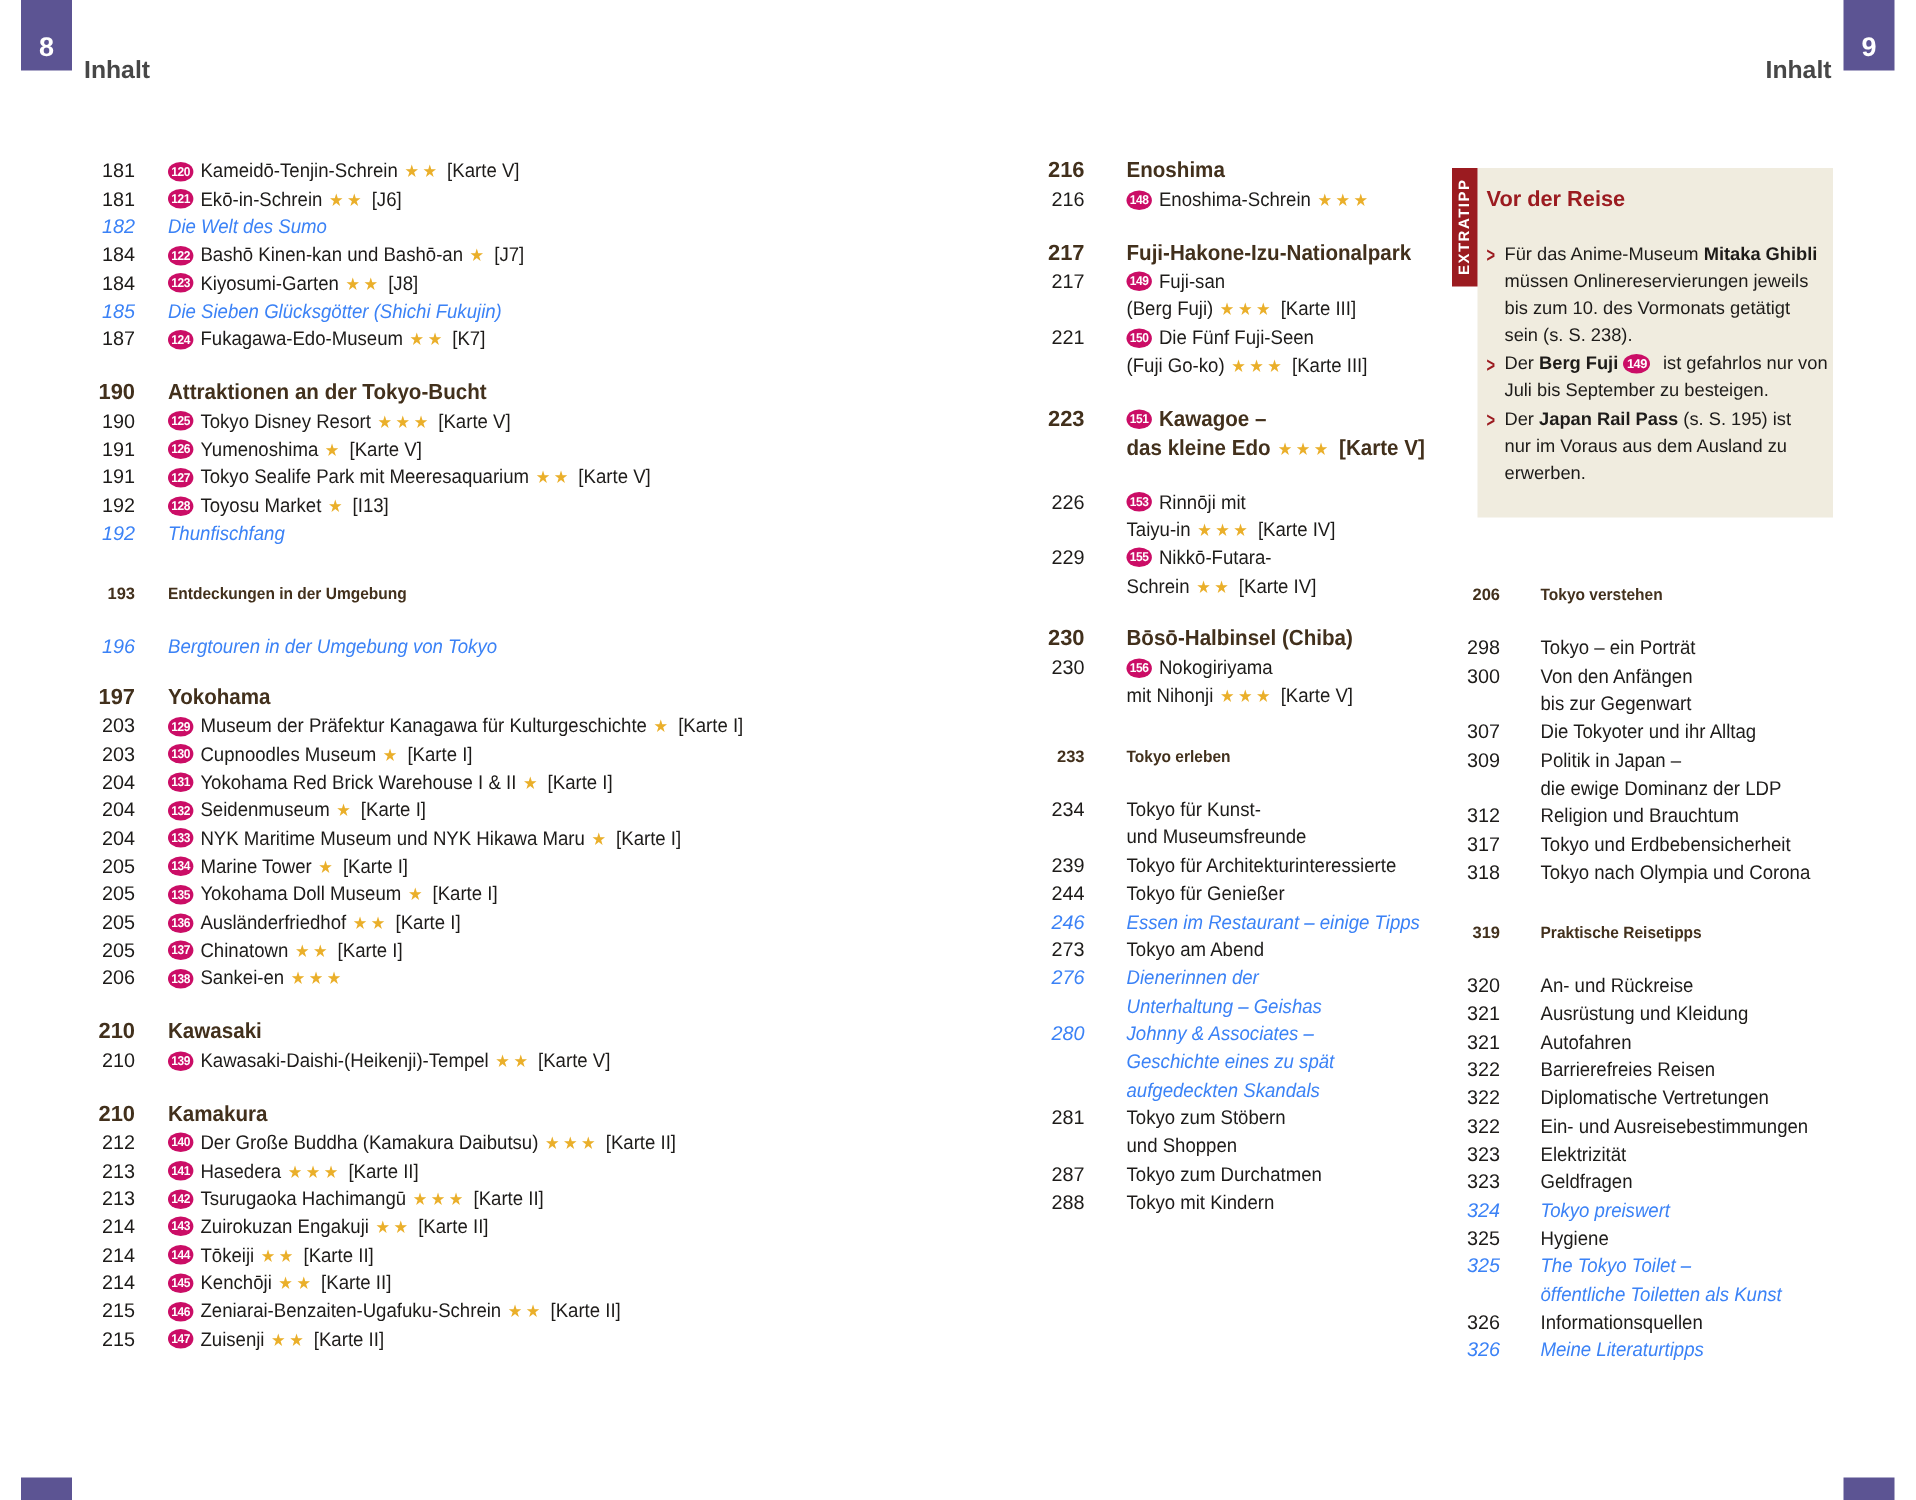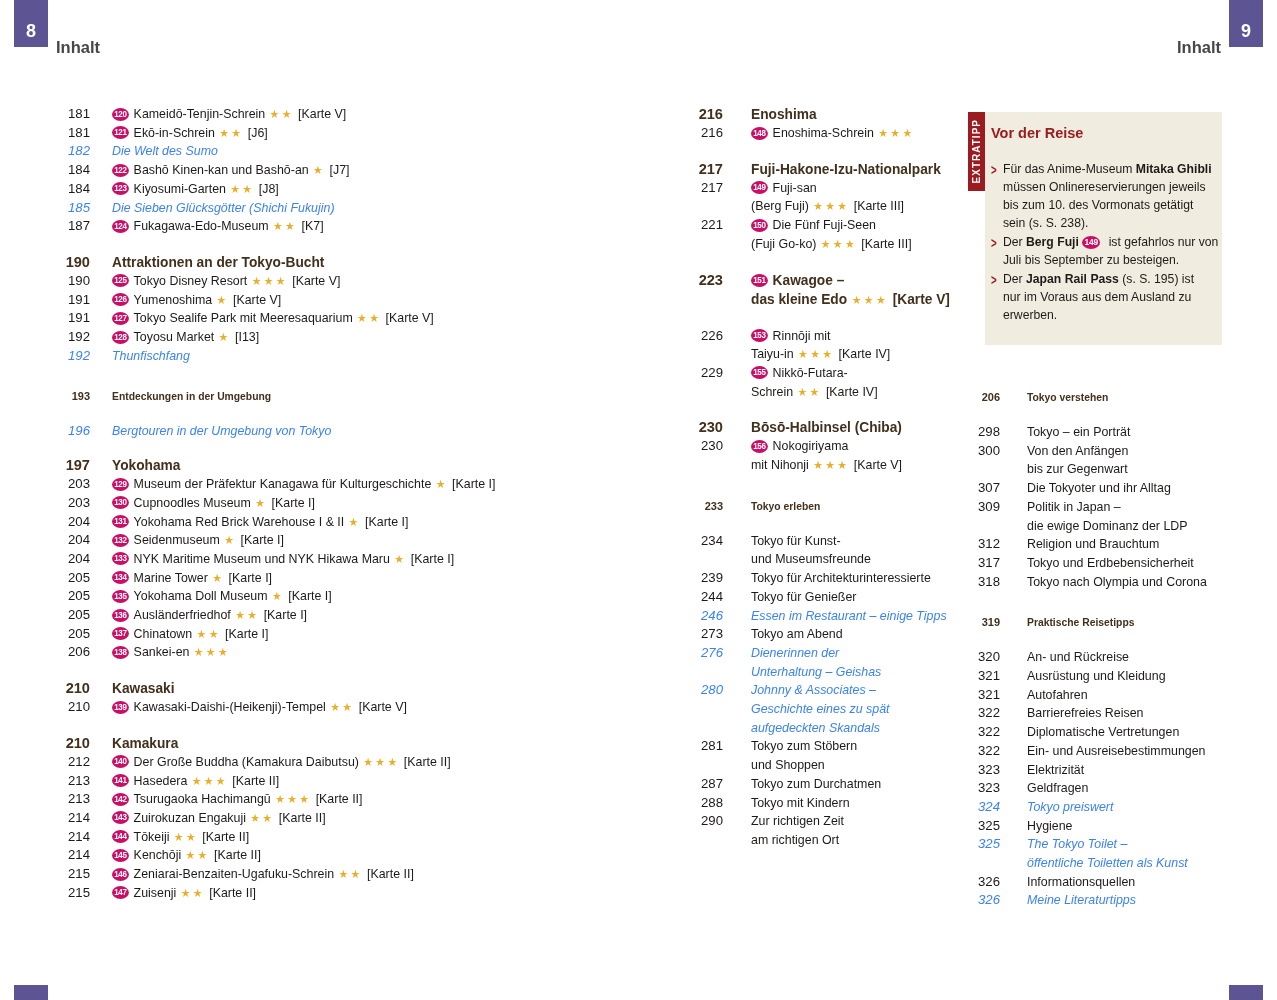--- a/index.html
+++ b/index.html
@@ -330,24 +330,20 @@
         <div class="txt">Tokyo zum Stöbern<br>und Shoppen</div>
       </div>
       <div class="row">
         <div class="pg">287</div>
         <div class="txt">Tokyo zum Durchatmen</div>
       </div>
       <div class="row">
         <div class="pg">288</div>
         <div class="txt">Tokyo mit Kindern</div>
       </div>
-      <div class="row">
-        <div class="pg">290</div>
-        <div class="txt">Zur richtigen Zeit<br>am richtigen Ort</div>
-      </div>
     </div>
   </div>
 <div class="toc-col" id="col-right">
   <div class="extratipp">
     <div class="ex-tab">
       <span>EXTRATIPP</span>
     </div>
     <div class="ex-body">
       <div class="ex-title">Vor der Reise</div>
       <div id="ex-bullets">

